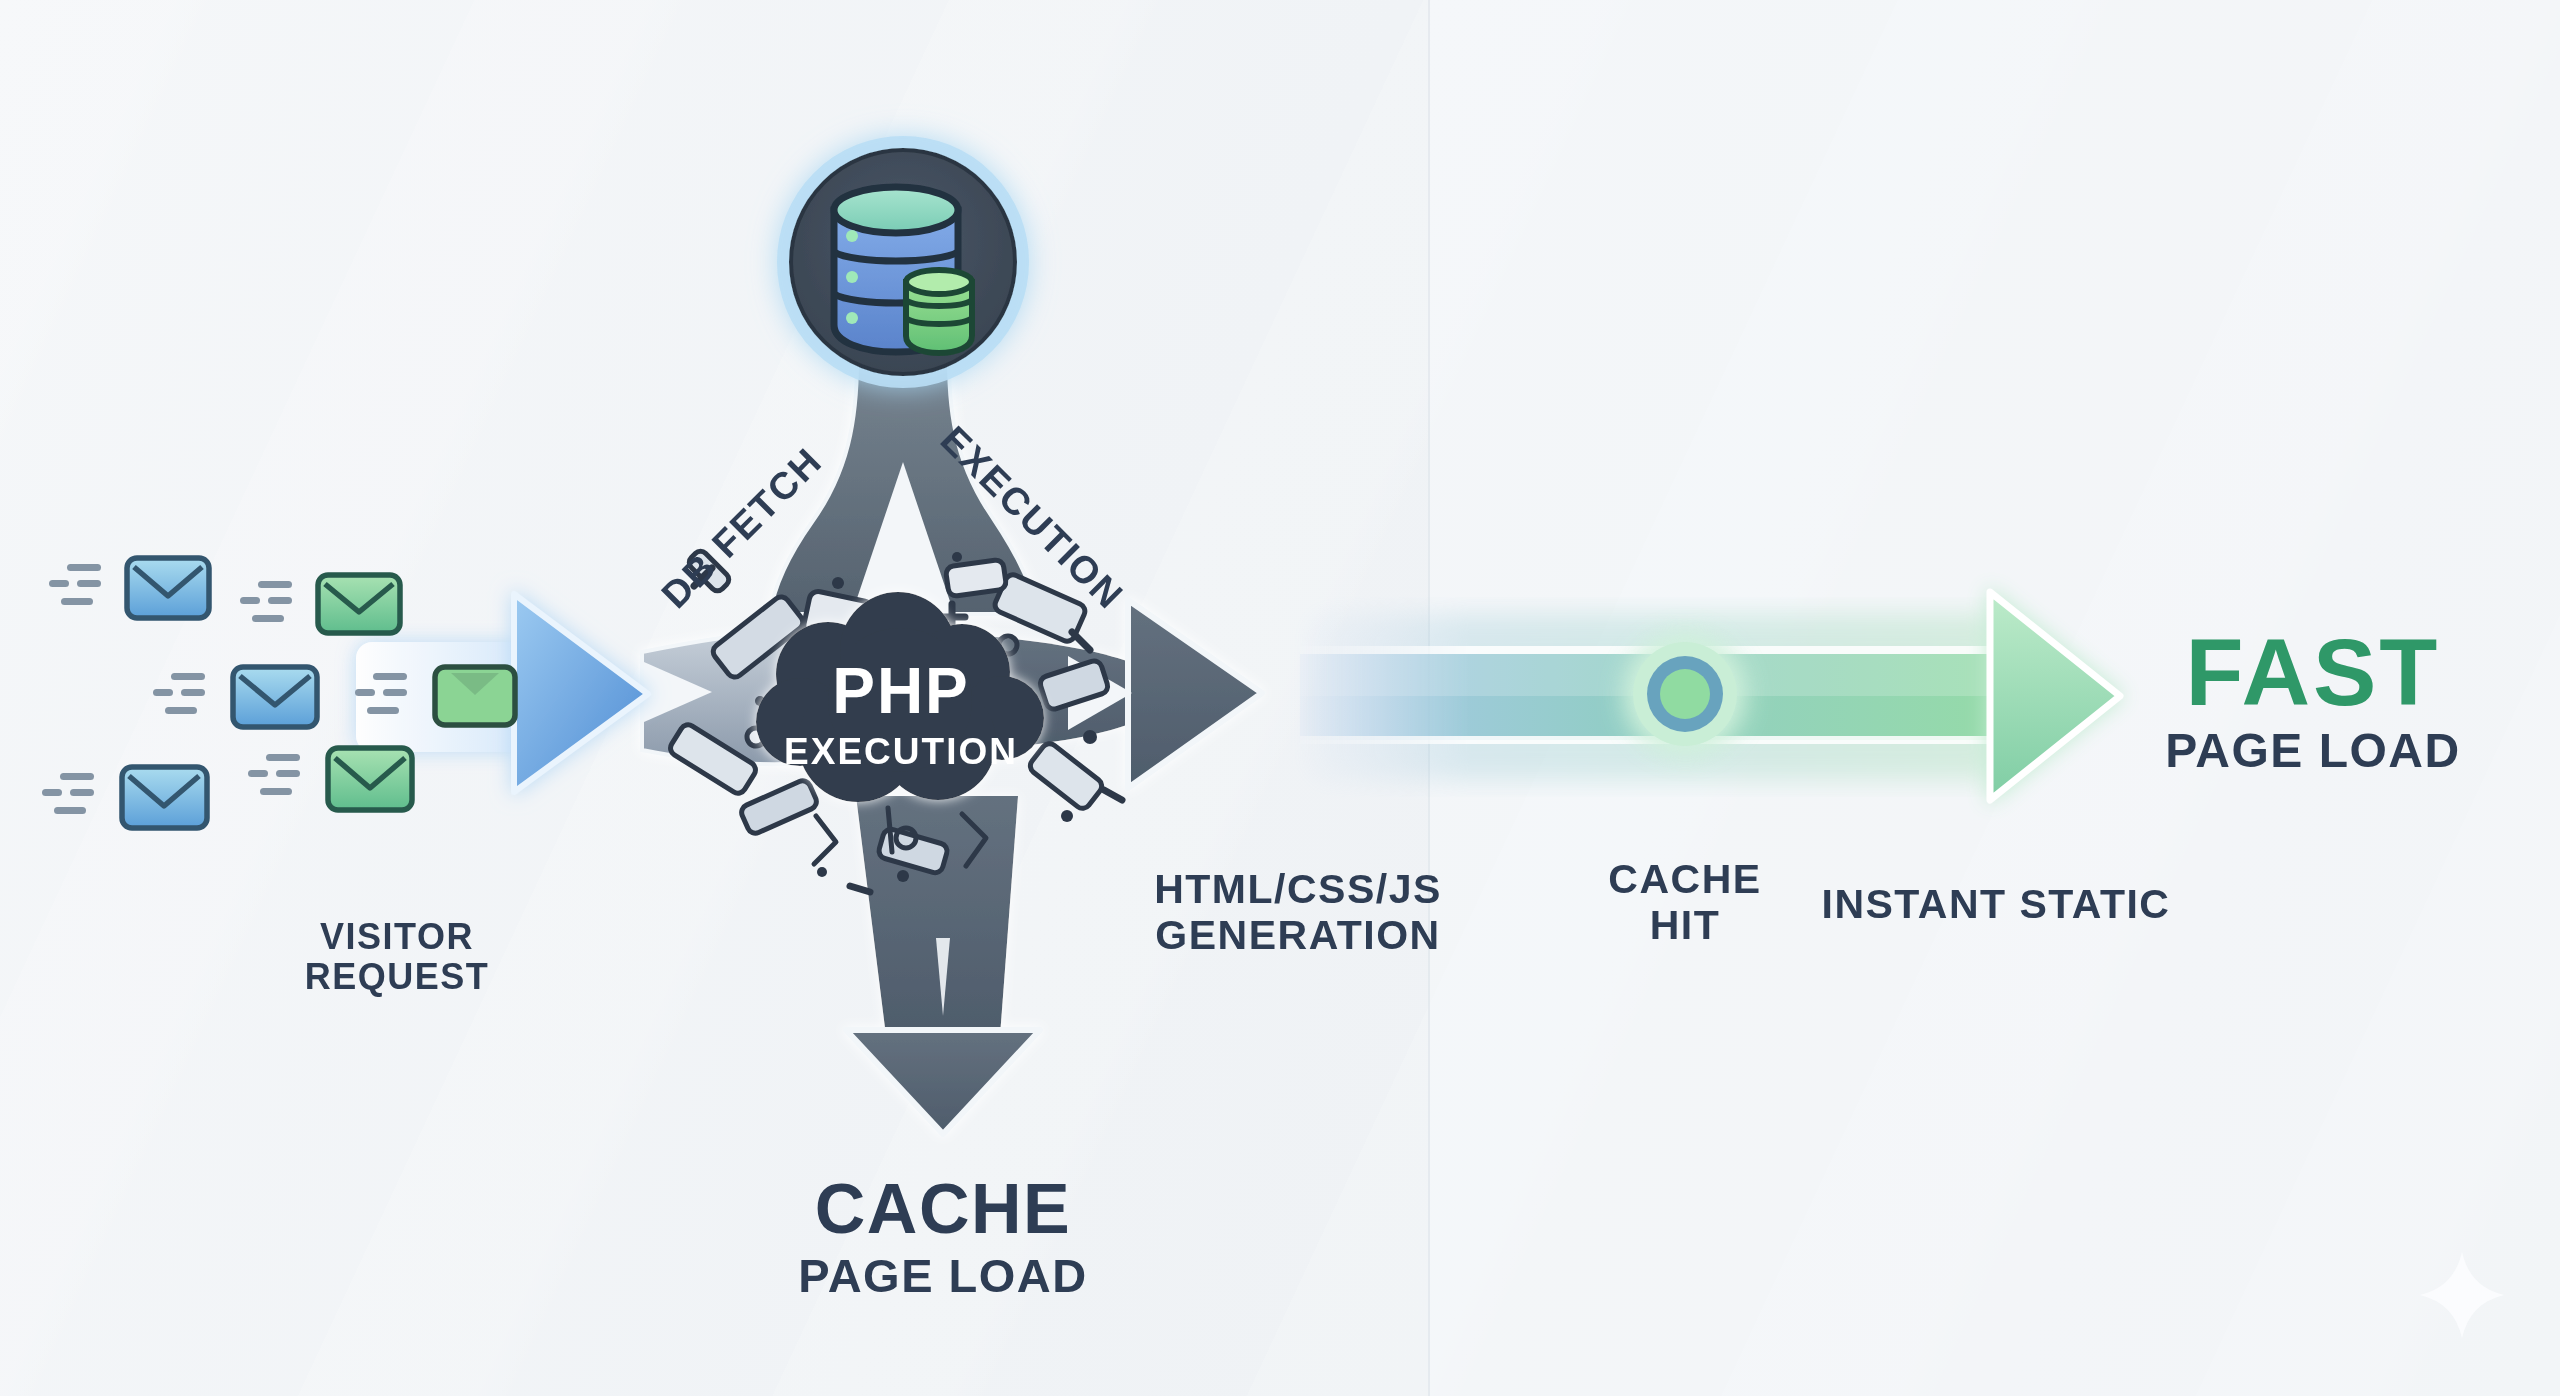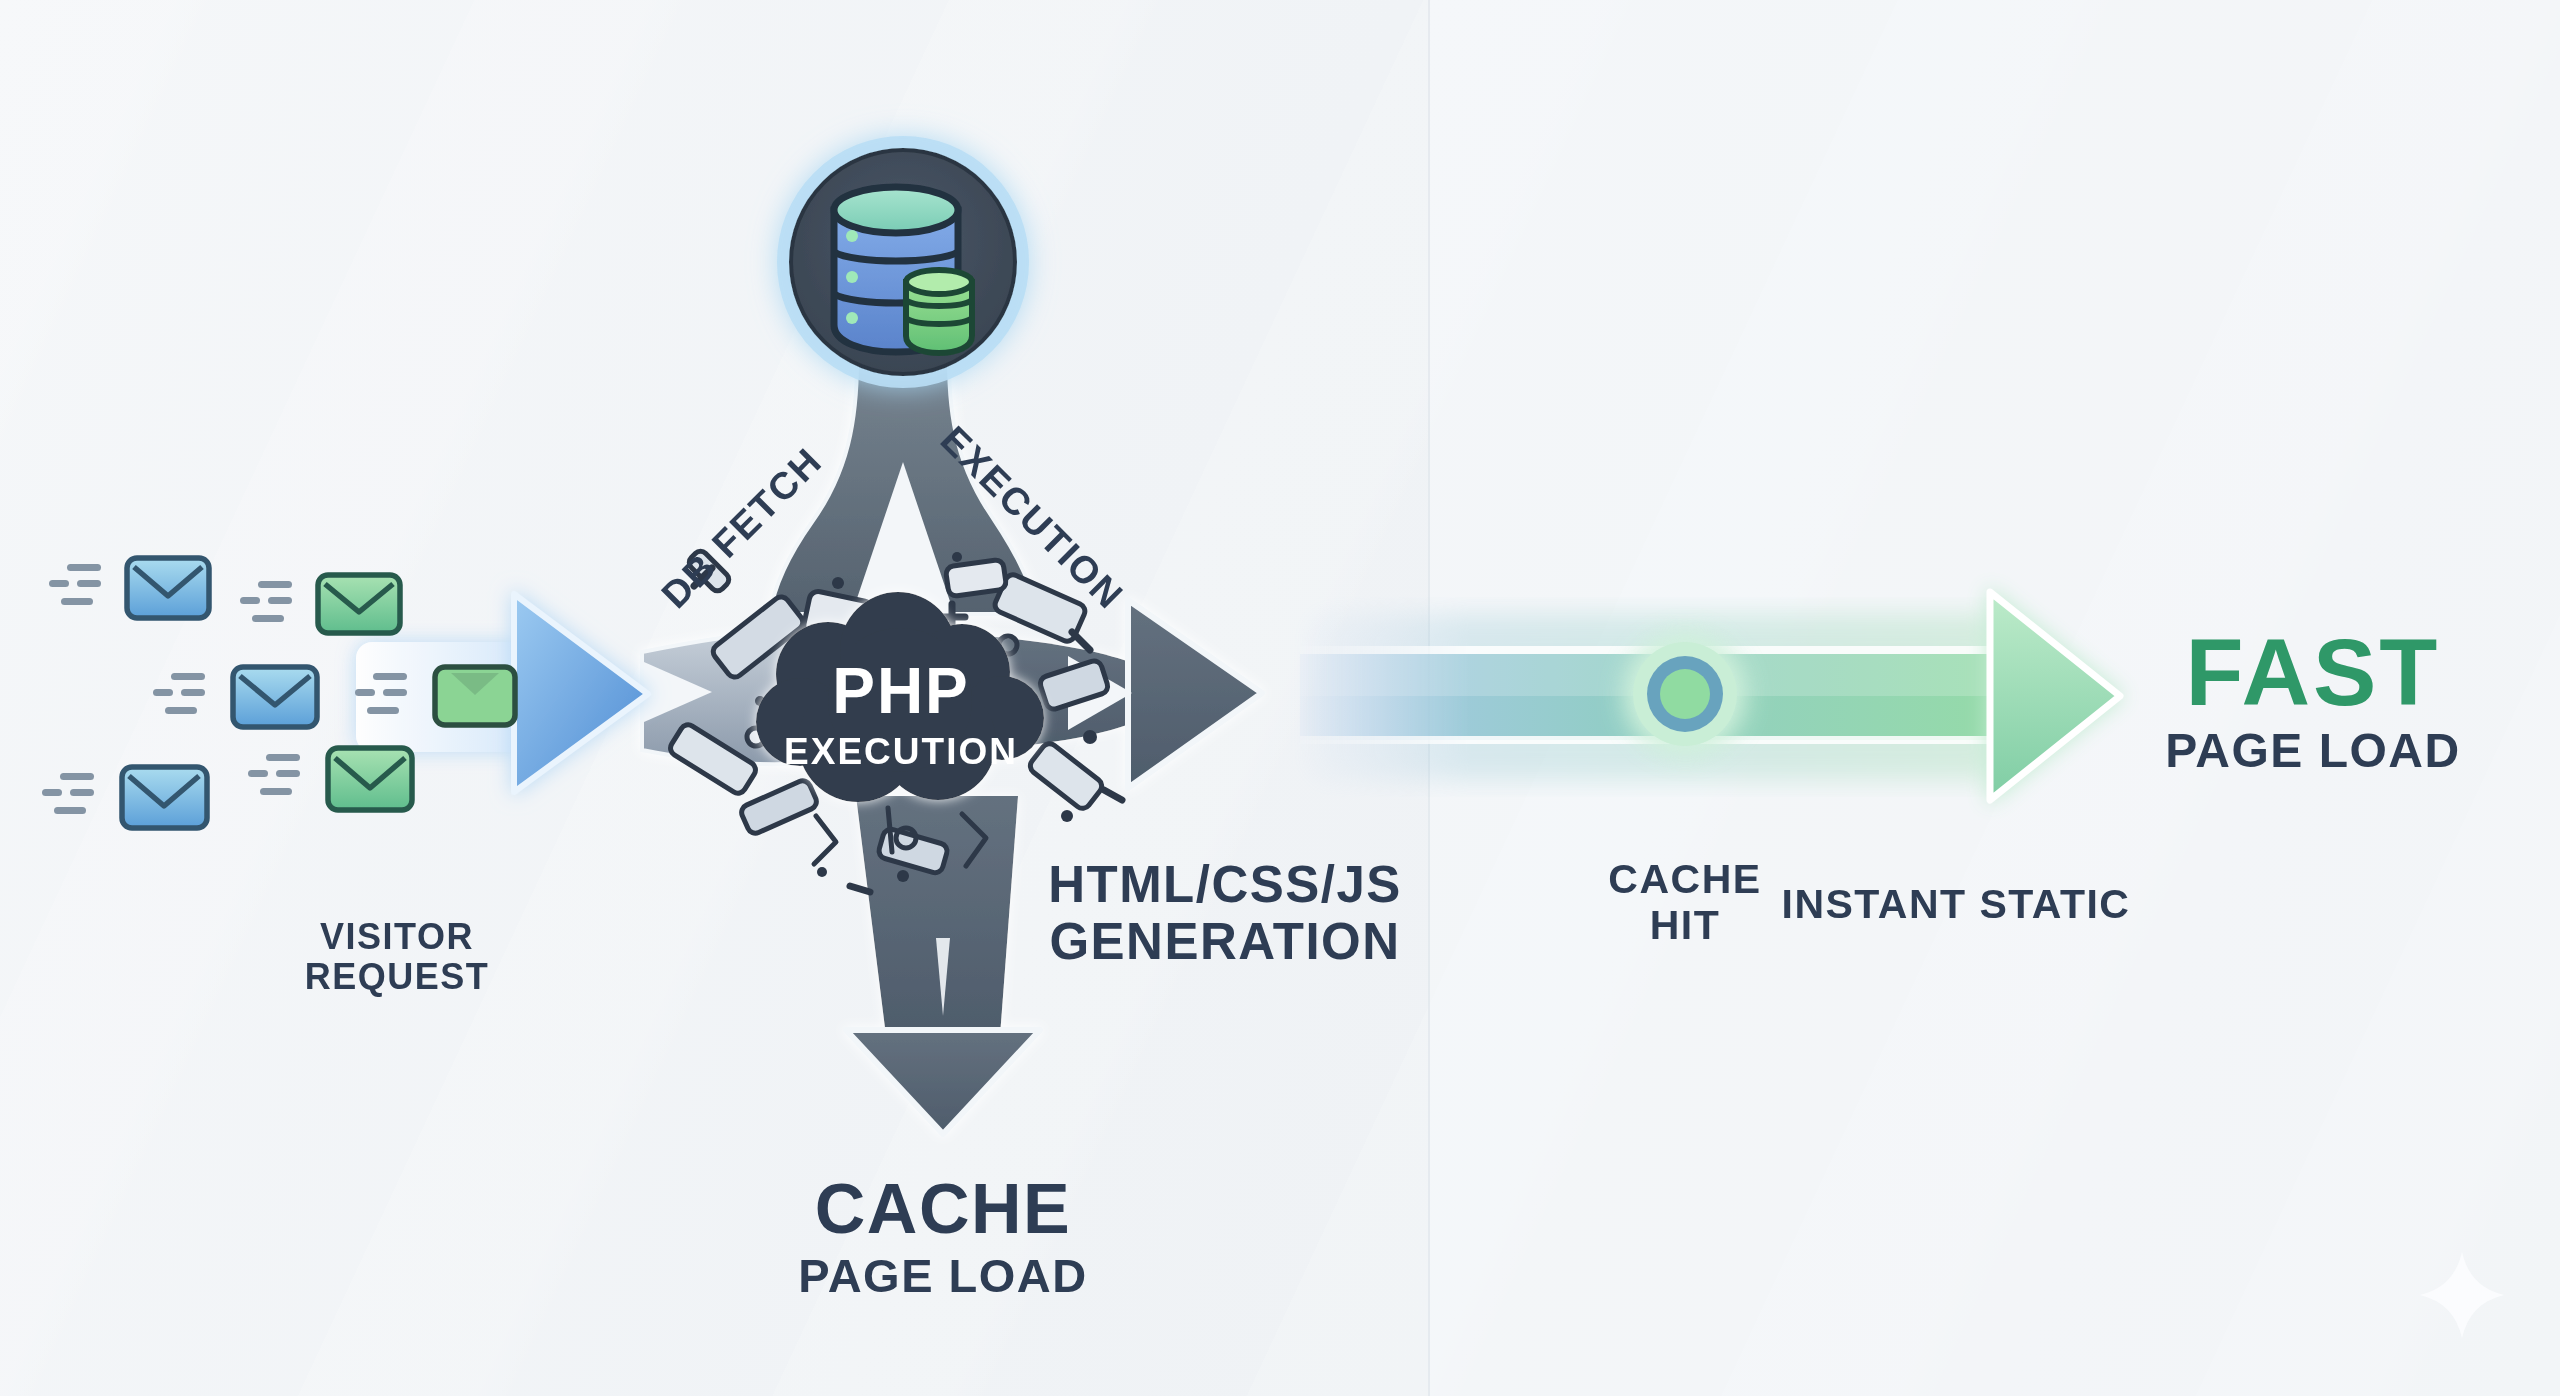--- a/index.html
+++ b/index.html
@@ -26,26 +26,26 @@
     letter-spacing:1.5px;white-space:nowrap;line-height:1.12;
   }
   #lbl-visitor{left:397px;top:957px;font-size:36px;}
   #lbl-dbfetch{left:742px;top:528px;font-size:38px;letter-spacing:2px;
     transform:translate(-50%,-50%) rotate(-45deg);}
   #lbl-execution{left:1032px;top:518px;font-size:38px;letter-spacing:2px;
     transform:translate(-50%,-50%) rotate(45deg);}
   #lbl-phpcloud{left:901px;top:716px;color:#ffffff;}
   #lbl-phpcloud .l1{display:block;font-size:64px;line-height:1;letter-spacing:2px;}
   #lbl-phpcloud .l2{display:block;font-size:37px;margin-top:8px;letter-spacing:2px;}
-  #lbl-htmlgen{left:1225px;top:913px;font-size:51px;}
+  #lbl-htmlgen{left:1298px;top:913px;font-size:41px;}
   #lbl-slow{left:943px;top:1238px;}
   #lbl-slow .l1{display:block;font-size:70px;line-height:1;}
   #lbl-slow .l2{display:block;font-size:47px;margin-top:6px;}
   #lbl-cachehit{left:1685px;top:903px;font-size:41px;}
-  #lbl-instant{left:1956px;top:905px;font-size:41px;}
+  #lbl-instant{left:1996px;top:905px;font-size:41px;}
   #lbl-fast{left:2313px;top:701px;}
   #lbl-fast .l1{display:block;font-size:95px;line-height:1;letter-spacing:3px;color:#2f9868;}
   #lbl-fast .l2{display:block;font-size:48px;margin-top:4px;}
 </style>
 </head>
 <body>
 
 <div class="stage">
   <div class="streaks"></div>
   <div class="seam"></div>

